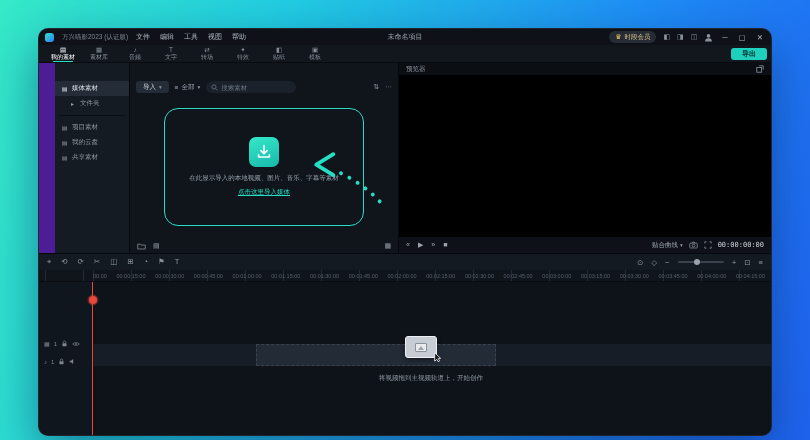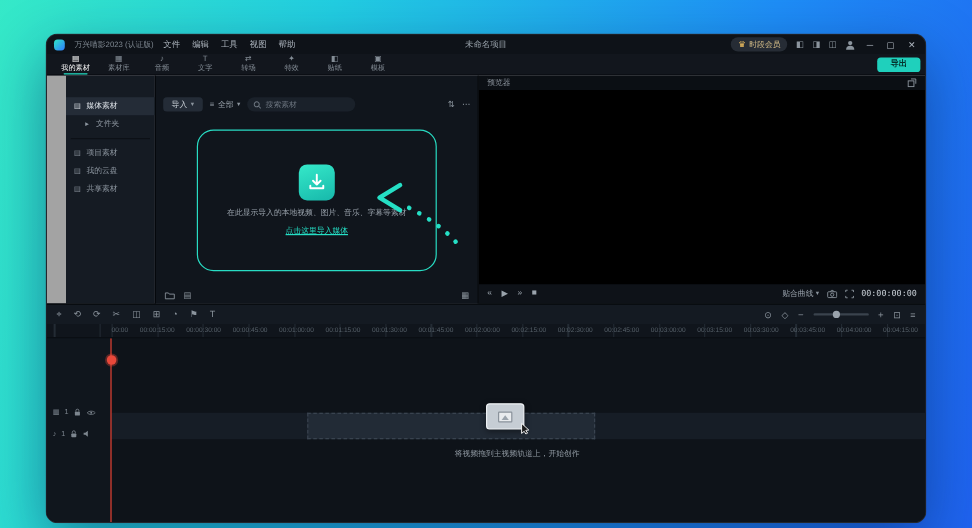--- a/index.html
+++ b/index.html
@@ -25,21 +25,21 @@
   .tabrow { height:18px; display:flex; align-items:stretch; background:#12161d; padding:0 4px 0 8px; flex:none; border-bottom:1px solid #080b10; }
   .tabs { display:flex; gap:4px; }
   .tab { width:32px; display:flex; flex-direction:column; align-items:center; justify-content:center; gap:1px; color:#848d96; position:relative; }
   .tab .t-ico { font-size:6.5px; line-height:6px; }
   .tab .t-lab { font-size:6px; line-height:6px; white-space:nowrap; }
   .tab.active { color:#ffffff; }
   .tab.active::after { content:''; position:absolute; bottom:0; left:6px; right:6px; height:1.5px; background:#25dfc5; border-radius:1px; }
   .export-btn { margin-left:auto; align-self:center; height:12px; padding:0 11px; border:none; border-radius:3px;
                 background:#1fd0bc; color:#04332d; font-size:7px; font-weight:bold; line-height:12px; }
   
-  .main { flex:none; height:190px; display:flex; background:#a3a3a3; padding-left:16px; }
+  .main { flex:none; height:190px; display:flex; background:#4c1d95; padding-left:16px; }
   .sidebar { width:74px; background:#151b23; padding-top:18px; display:flex; flex-direction:column; }
   .side-item { height:15px; display:flex; align-items:center; gap:4px; padding:0 6px; font-size:6.5px; color:#8d96a0; }
   .side-item .s-ico { font-size:6px; width:7px; text-align:center; }
   .side-item.active { background:#242c37; color:#dde2e8; }
   .side-item.child { padding-left:14px; }
   .side-div { height:1px; background:#0c1016; margin:4px 4px; }
   .media { flex:1; background:#10151c; border-left:1px solid #05080c; border-right:1px solid #05080c; position:relative;
            display:flex; flex-direction:column; padding-top:4px; }
   .media-toolbar { height:16px; display:flex; align-items:center; gap:6px; padding:0 6px; margin-top:12px; }
   .import-btn { height:12px; display:flex; align-items:center; gap:3px; background:#242c37; border-radius:3px; padding:0 7px; font-size:6.5px; color:#cfd6dc; }

